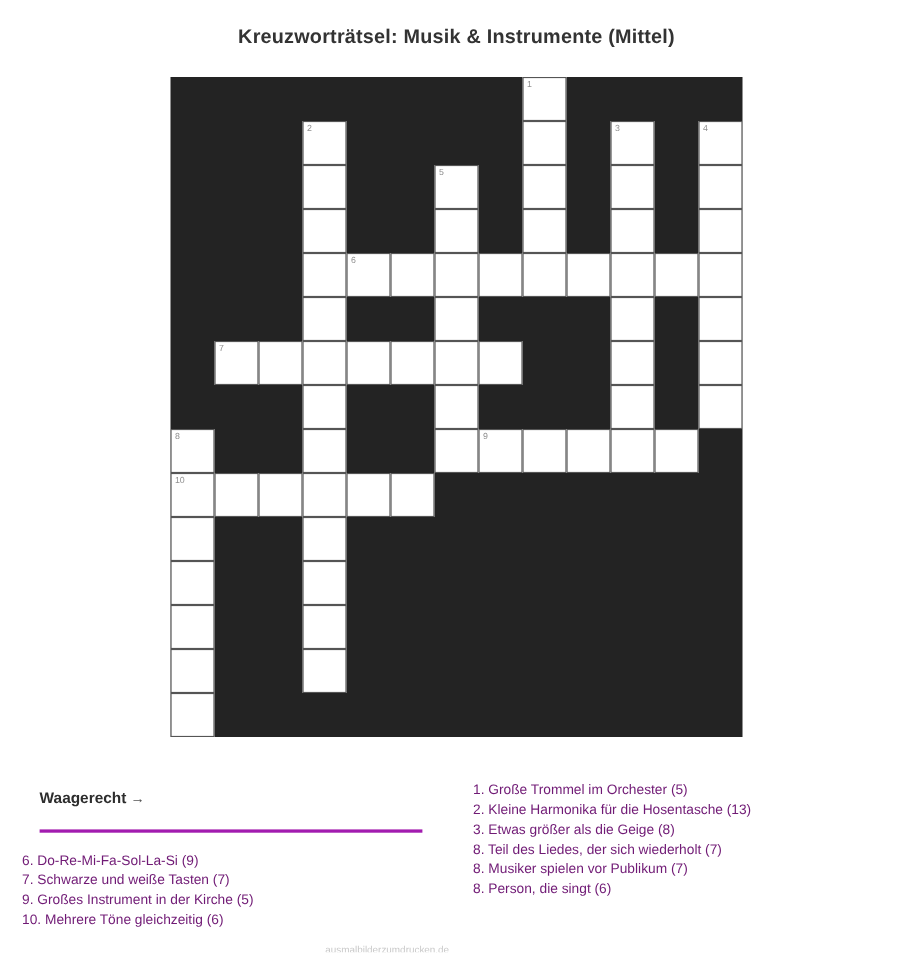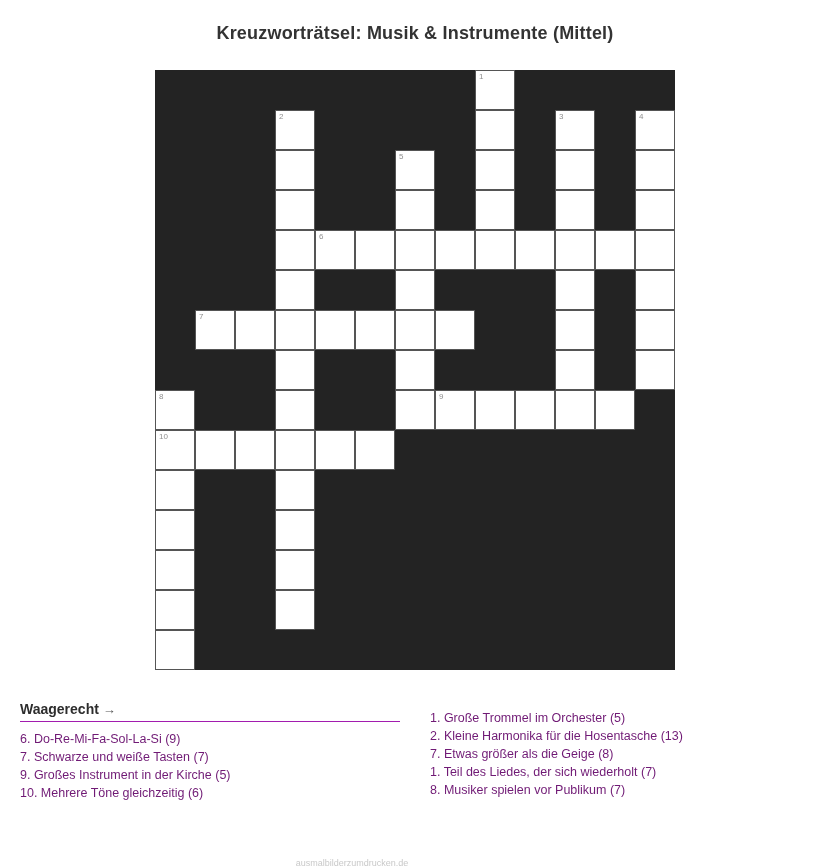--- a/index.html
+++ b/index.html
@@ -57,27 +57,27 @@
     left: 20px;
     width: 790px;
     display: flex;
     gap: 30px;
   }
   .clue-col {
     flex: 1;
     min-width: 0;
   }
   .clue-heading {
-    margin: 0;
+    margin: 16px;
     font-size: 14px;
     line-height: 17px;
     font-weight: bold;
     color: #2d2d2d;
-    padding-bottom: 3px;
-    border-bottom: 1px solid #a21caf;
+    padding-bottom: 20px;
+    border-bottom: 3px solid #a21caf;
   }
   .clue-heading .arrow {
     font-weight: normal;
     font-size: 13px;
     color: #555555;
   }
   ul.clue-list {
     list-style: none;
     margin: 8px 0 0 0;
     padding: 0;
@@ -203,23 +203,24 @@
           <li>7. Schwarze und weiße Tasten (7)</li>
           <li>9. Großes Instrument in der Kirche (5)</li>
           <li>10. Mehrere Töne gleichzeitig (6)</li>
         </ul>
     </section>
 
     <section class="clue-col">
       <ul class="clue-list" id="down-list">
           <li>1. Große Trommel im Orchester (5)</li>
           <li>2. Kleine Harmonika für die Hosentasche (13)</li>
-          <li>7. Etwas größer als die Geige (8)</li>
-          <li>1. Teil des Liedes, der sich wiederholt (7)</li>
+          <li>3. Etwas größer als die Geige (8)</li>
+          <li>8. Teil des Liedes, der sich wiederholt (7)</li>
           <li>8. Musiker spielen vor Publikum (7)</li>
+          <li>8. Person, die singt (6)</li>
         </ul>
     </section>
 
   </div>
 
   <div class="footer">ausmalbilderzumdrucken.de</div>
 
 </div>
 
 </body></html>

